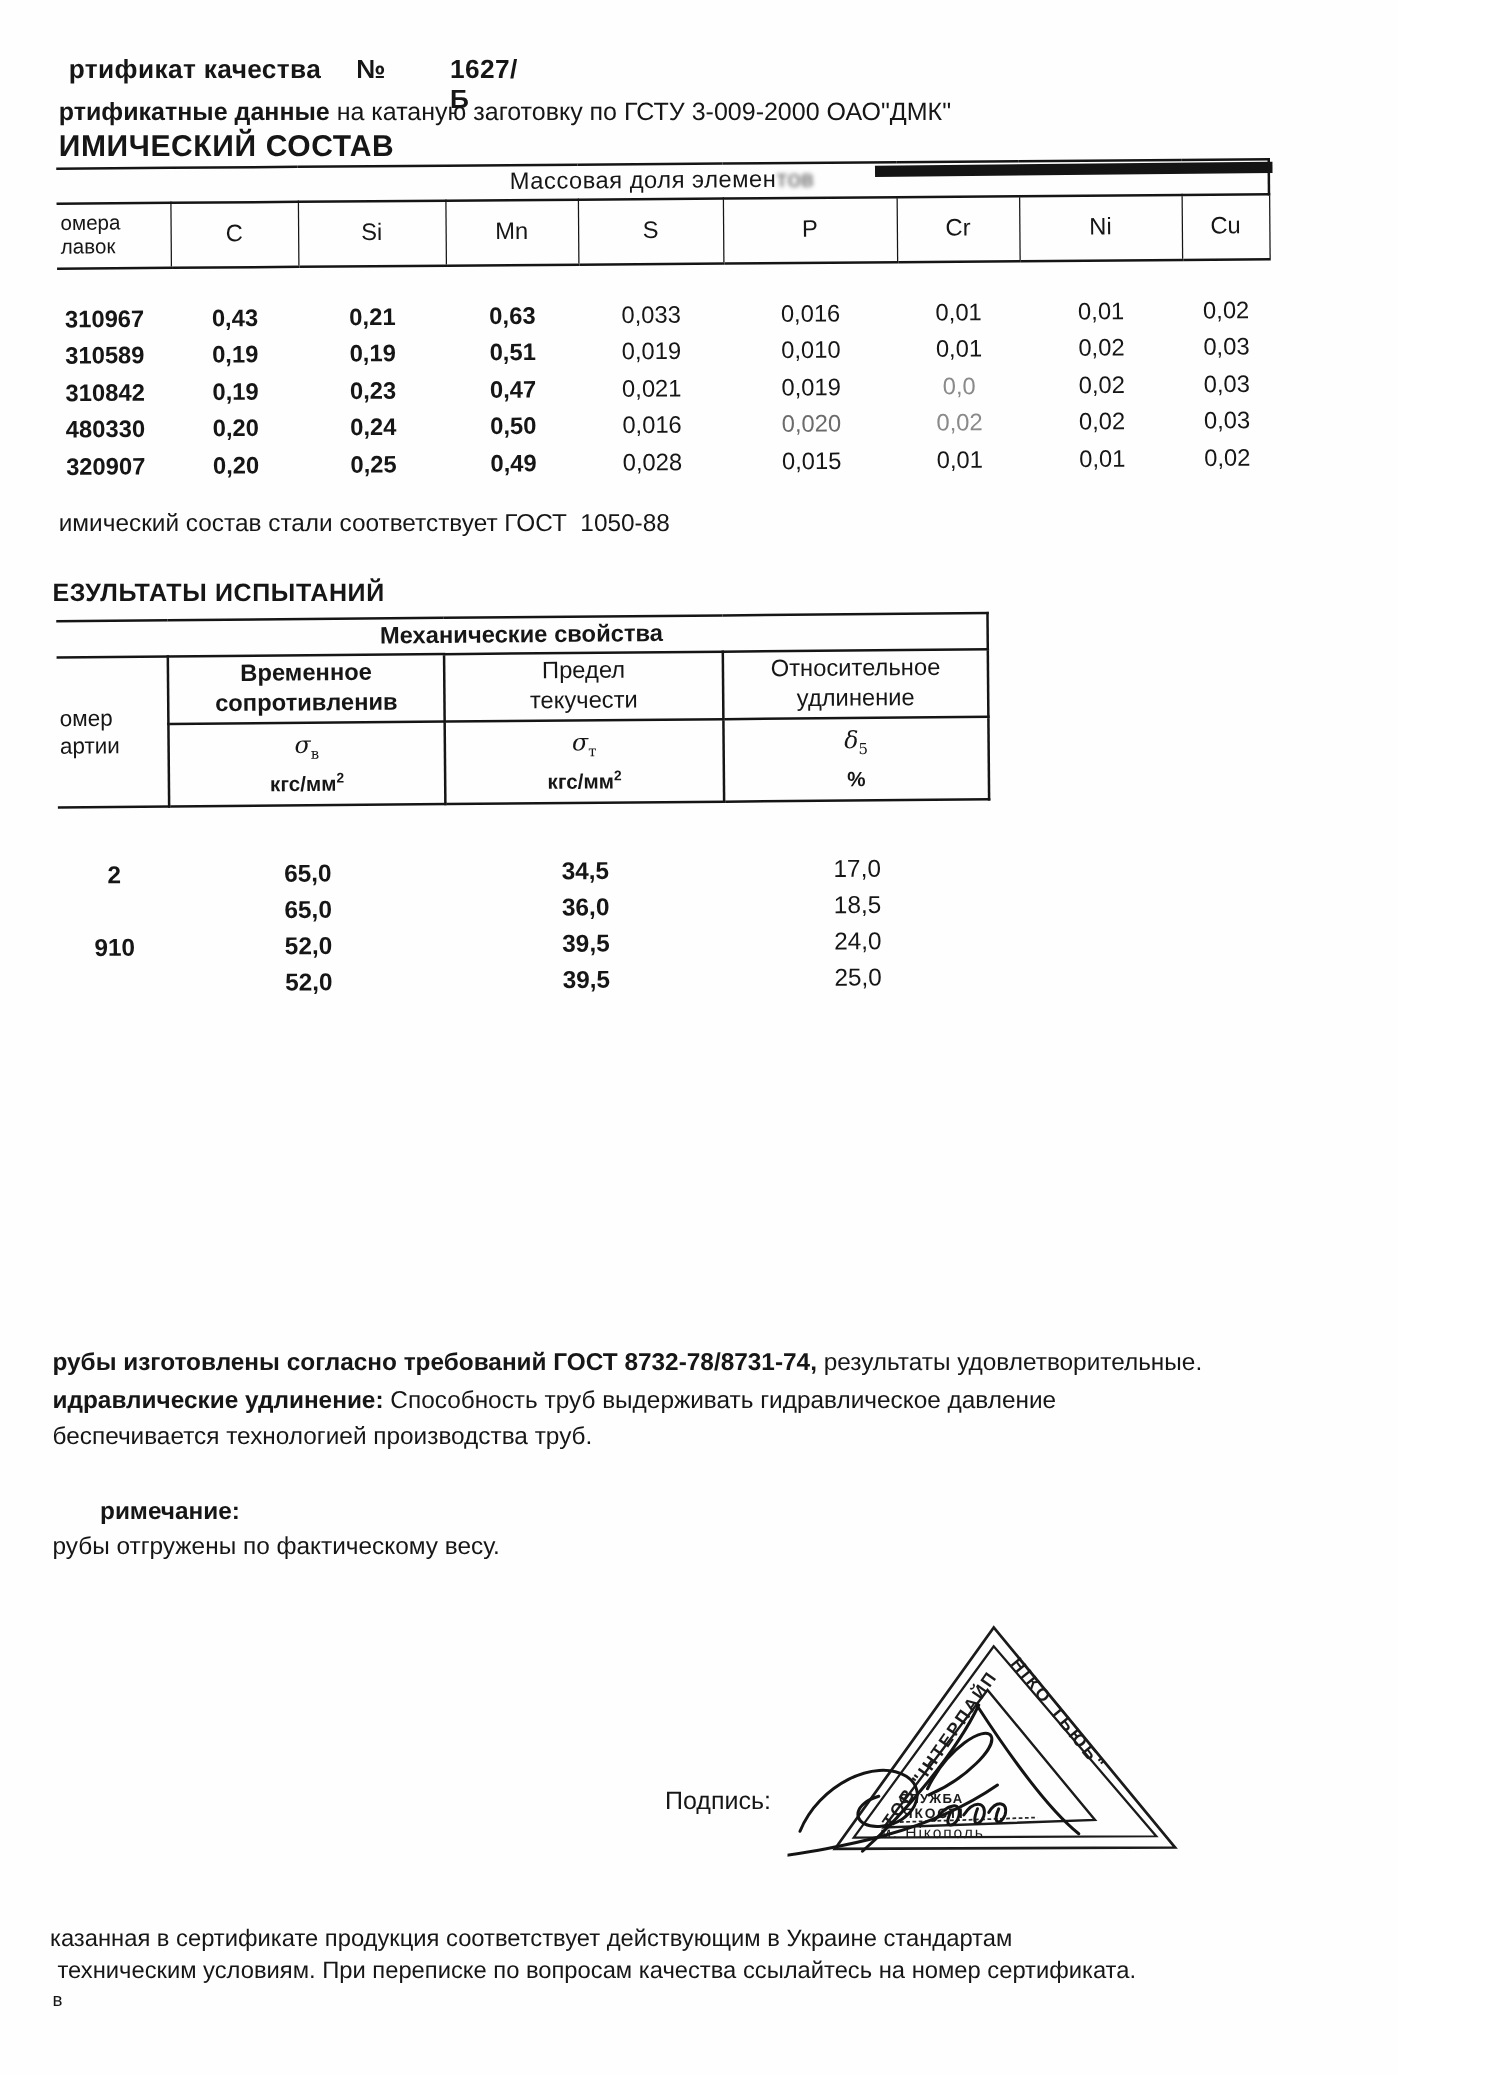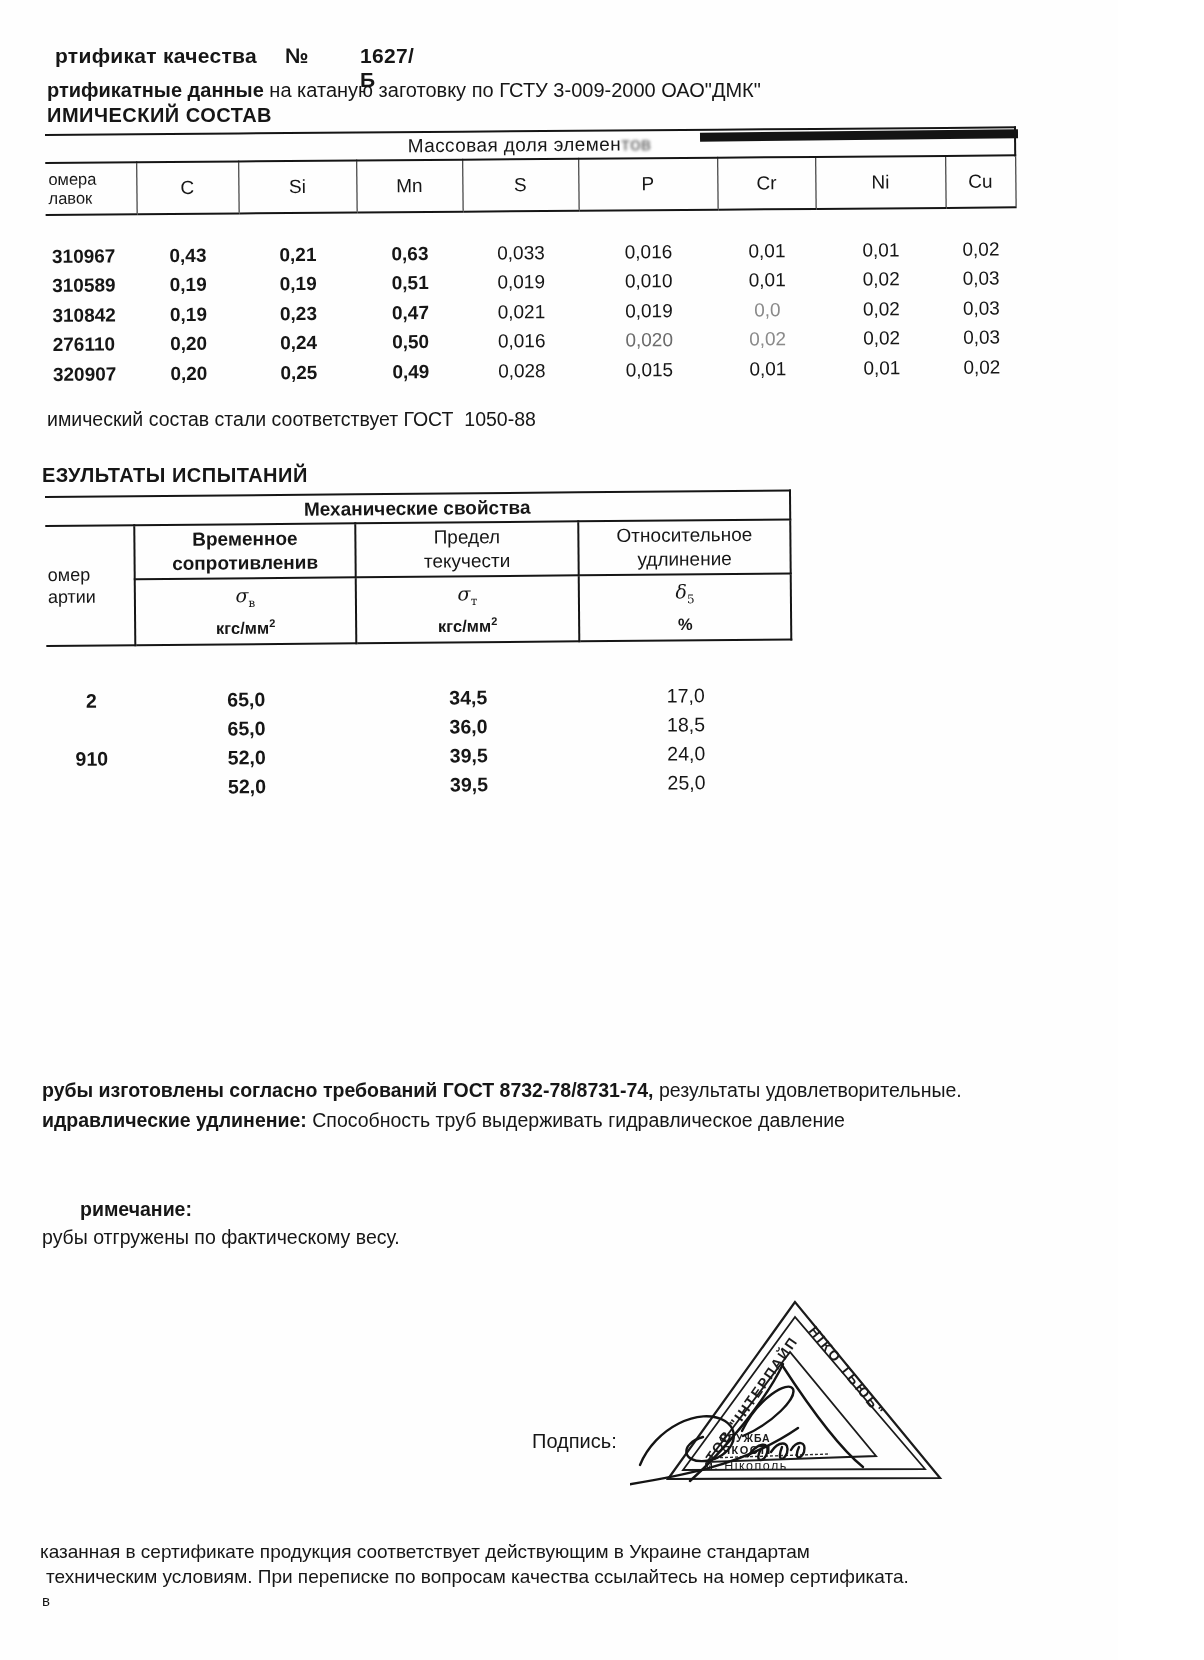--- a/index.html
+++ b/index.html
@@ -6,21 +6,21 @@
   .scan-page{position:relative;width:1118px;height:1660px;background:#fefefe;
     font-family:"Liberation Sans","DejaVu Sans",sans-serif;color:#161616;overflow:hidden;}
   .abs{position:absolute;}
   .b{font-weight:bold;}
   .pre{white-space:pre;}
   
   .h-line1{left:55px;top:44px;font-size:21px;font-weight:bold;letter-spacing:.3px;}
   .h-no{position:absolute;left:230px;top:0;}
   .h-num{position:absolute;left:305px;top:0;}
   .h-line2{left:47px;top:79px;font-size:20px;}
-  .h-line3{left:47px;top:104px;font-size:20px;font-weight:600;letter-spacing:.5px;}
+  .h-line3{left:47px;top:104px;font-size:24px;font-weight:600;letter-spacing:.5px;}
   
   .chem-wrap{left:45px;top:134px;width:975px;transform:rotate(-0.45deg);transform-origin:left top;}
   table{border-collapse:collapse;table-layout:fixed;}
   td{padding:0;vertical-align:middle;}
   .chem,.chem-data{width:970px;}
   .chem .band td{border-top:2.5px solid #151515;border-bottom:2px solid #151515;border-right:2px solid #151515;
     height:26px;text-align:center;font-size:19px;letter-spacing:.4px;}
   .chem .hdr td{border-right:1.8px solid #151515;border-bottom:2.5px solid #151515;height:50px;
     text-align:center;font-size:19px;}
   .heatcol{text-align:left !important;padding-left:3px !important;font-size:16.5px !important;line-height:19px;}
@@ -152,21 +152,21 @@
         <td class="bb">0,19</td>
         <td class="bb">0,23</td>
         <td class="bb">0,47</td>
         <td>0,021</td>
         <td>0,019</td>
         <td class="faint">0,0</td>
         <td>0,02</td>
         <td>0,03</td>
       </tr>
       <tr>
-        <td class="h">276110</td>
+        <td class="h">480330</td>
         <td class="bb">0,20</td>
         <td class="bb">0,24</td>
         <td class="bb">0,50</td>
         <td>0,016</td>
         <td class="faint2">0,020</td>
         <td class="faint">0,02</td>
         <td>0,02</td>
         <td>0,03</td>
       </tr>
       <tr>
@@ -266,20 +266,21 @@
         <td class="bt">39,5</td>
         <td>25,0</td>
       </tr>
     </tbody>
       </table>
   </div>
 
   <div class="abs pipes">
     <div><span class="b">рубы изготовлены согласно требований ГОСТ 8732-78/8731-74,</span><span> результаты удовлетворительные.</span></div>
     <div><span class="b">идравлические удлинение:</span><span> Способность труб выдерживать гидравлическое давление</span></div>
+    <div>беспечивается технологией производства труб.</div>
   </div>
 
   <div class="abs note-label">римечание:</div>
   <div class="abs note-text">рубы отгружены по фактическому весу.</div>
 
   <div class="abs sig-label">Подпись:</div>
 
   <svg class="abs stamp" width="340" height="220" viewBox="0 0 340 220">
     <g fill="none" stroke="#1b1b1b" stroke-width="2.2">
       <path d="M165 12 L38 189 L310 188 Z"></path>

